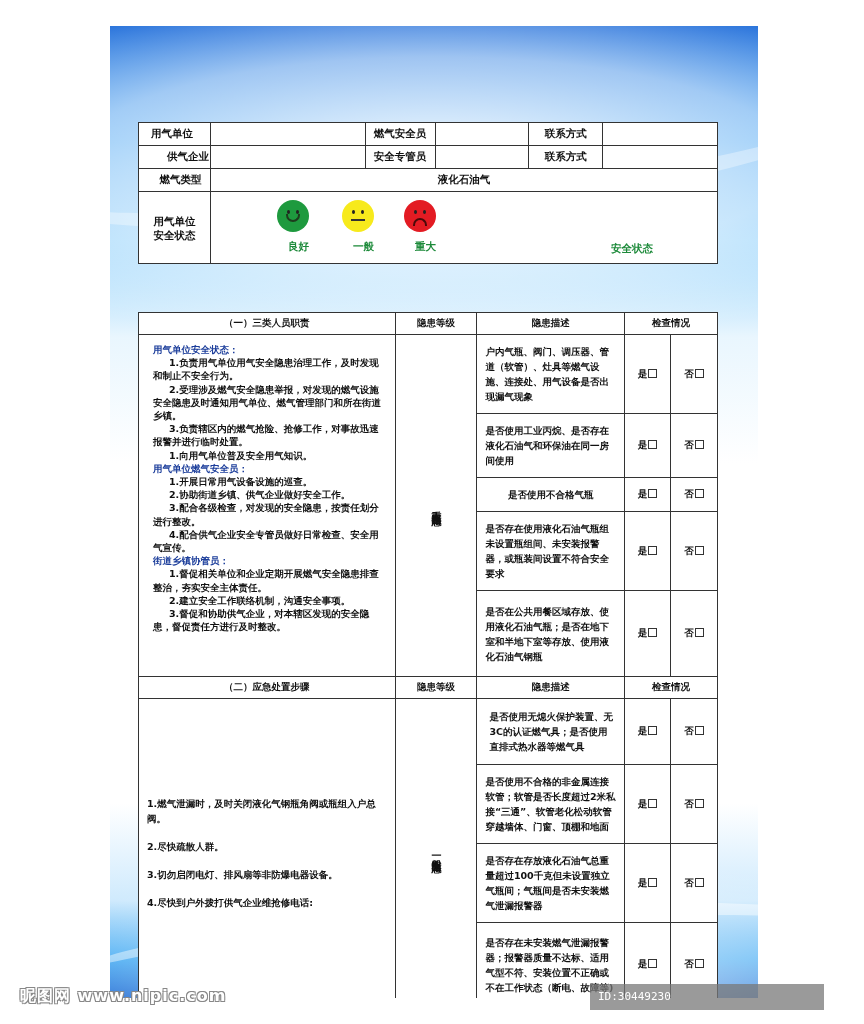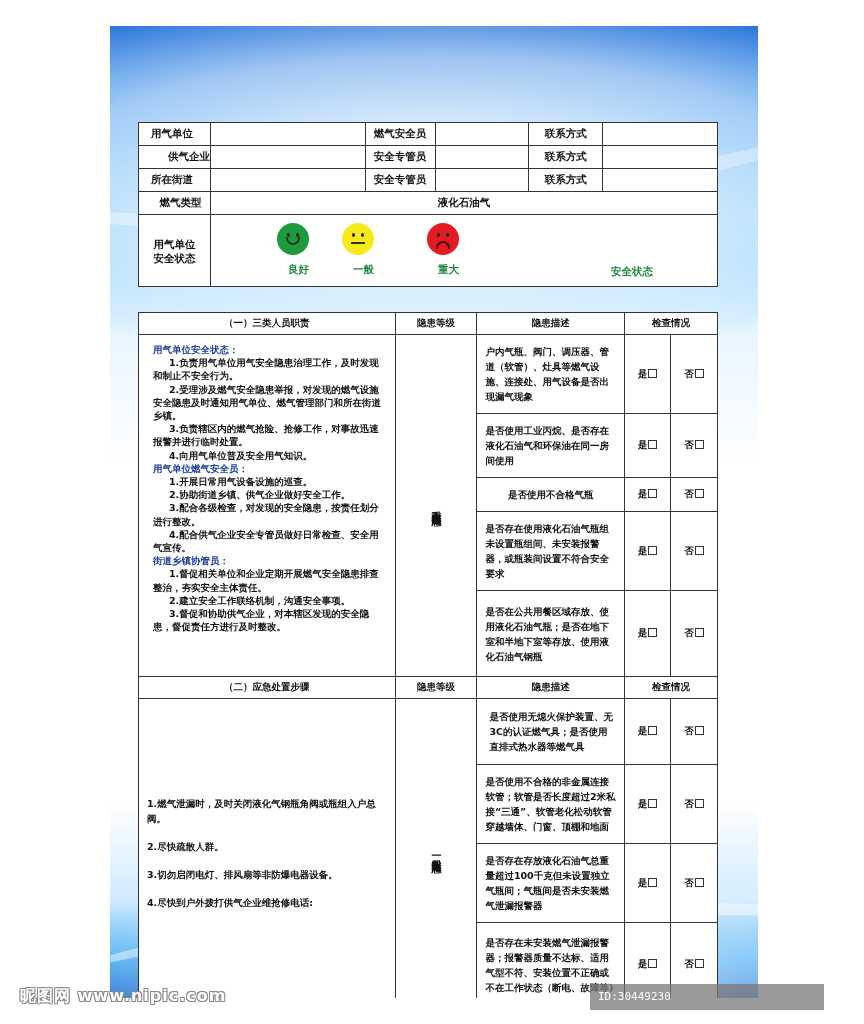--- a/index.html
+++ b/index.html
@@ -92,29 +92,21 @@
     <tbody>
         <tr>
       <td style="text-align:left;padding-left:12px">用气单位</td>
       <td></td>
       <td>燃气安全员</td>
       <td></td>
       <td>联系方式</td>
       <td></td>
     </tr>
     <tr>
-      <td style="text-align:right;padding-left:16px">供气企业</td>
-      <td></td>
-      <td>安全专管员</td>
-      <td></td>
-      <td>联系方式</td>
-      <td></td>
-    </tr>
-    <tr>
-      <td style="text-align:left;padding-left:12px">所在街道</td>
+      <td style="text-align:left;padding-left:28px">供气企业</td>
       <td></td>
       <td>安全专管员</td>
       <td></td>
       <td>联系方式</td>
       <td></td>
     </tr>
     <tr>
       <td style="text-align:center;padding-left:12px">燃气类型</td>
       <td colspan="5">液化石油气</td>
     </tr>
@@ -128,21 +120,21 @@
             <span class="eye l"></span><span class="eye r"></span><span class="mouth-smile"></span>
           </span>
           <span class="face-label">良好</span>
         </div>
         <div class="face-wrap" style="left:113px;top:8px">
           <span class="smiley" style="background:#f7ea1c">
             <span class="eye l"></span><span class="eye r"></span><span class="mouth-flat"></span>
           </span>
           <span class="face-label">一般</span>
         </div>
-        <div class="face-wrap" style="left:198px;top:8px">
+        <div class="face-wrap" style="left:175px;top:8px">
           <span class="smiley" style="background:#e31b23">
             <span class="eye l"></span><span class="eye r"></span><span class="mouth-sad"></span>
           </span>
           <span class="face-label">重大</span>
         </div>
         <span style="position:absolute;left:400px;top:50px;color:#1d8a3a;font-size:10.5px">安全状态</span>
       </td>
     </tr>
   </tbody>
     </table>
@@ -161,21 +153,21 @@
       <td>隐患等级</td>
       <td>隐患描述</td>
       <td colspan="2">检查情况</td>
     </tr>
     <tr>
       <td rowspan="5" class="duties">
         <p class="role">用气单位安全状态：</p>
         <p>1.负责用气单位用气安全隐患治理工作，及时发现和制止不安全行为。</p>
         <p>2.受理涉及燃气安全隐患举报，对发现的燃气设施安全隐患及时通知用气单位、燃气管理部门和所在街道乡镇。</p>
         <p>3.负责辖区内的燃气抢险、抢修工作，对事故迅速报警并进行临时处置。</p>
-        <p>4.向用气单位普及安全用气知识。</p>
+        <p>1.向用气单位普及安全用气知识。</p>
         <p class="role">用气单位燃气安全员：</p>
         <p>1.开展日常用气设备设施的巡查。</p>
         <p>2.协助街道乡镇、供气企业做好安全工作。</p>
         <p>3.配合各级检查，对发现的安全隐患，按责任划分进行整改。</p>
         <p>4.配合供气企业安全专管员做好日常检查、安全用气宣传。</p>
         <p class="role">街道乡镇协管员：</p>
         <p>1.督促相关单位和企业定期开展燃气安全隐患排查整治，夯实安全主体责任。</p>
         <p>2.建立安全工作联络机制，沟通安全事项。</p>
         <p>3.督促和协助供气企业，对本辖区发现的安全隐患，督促责任方进行及时整改。</p>
       </td>

